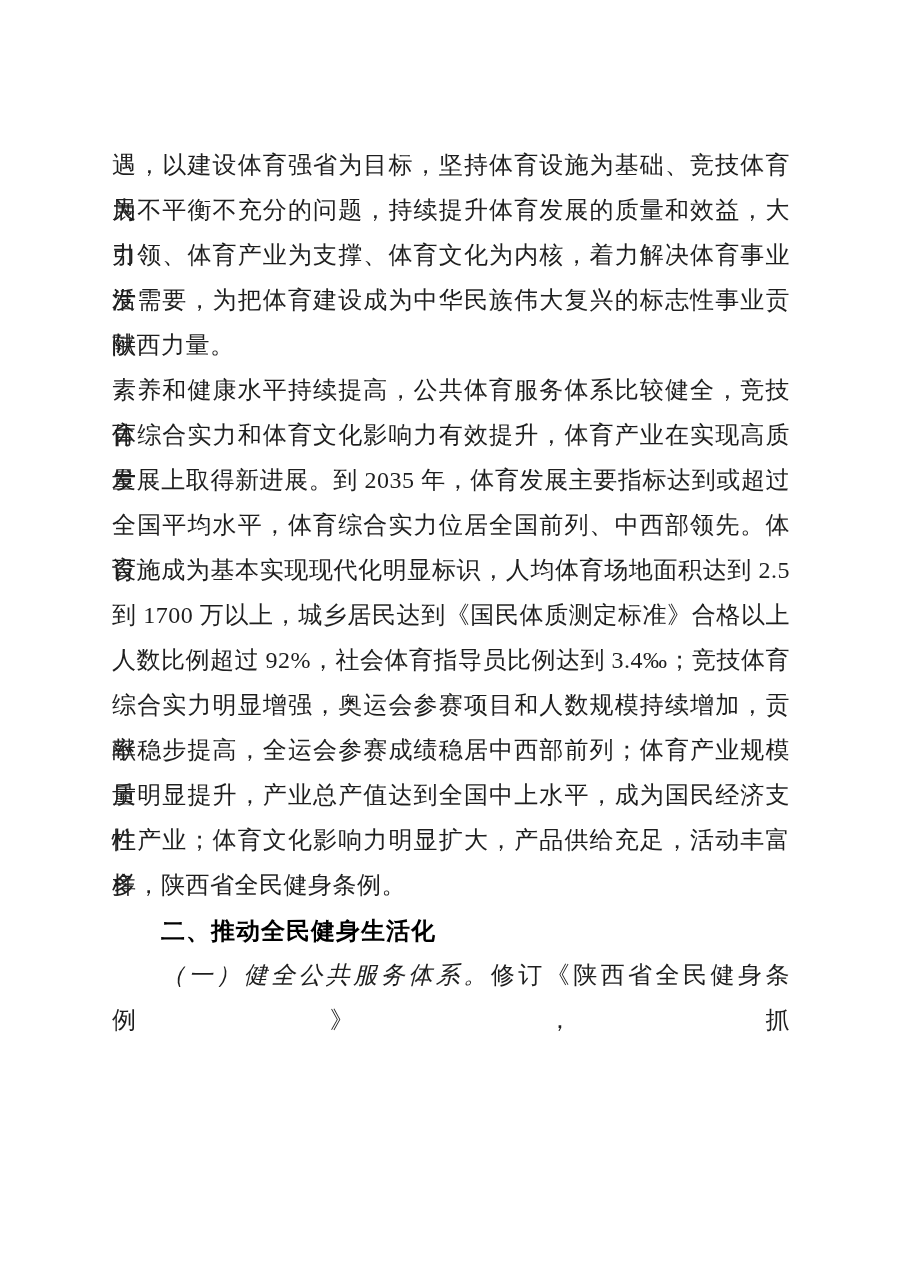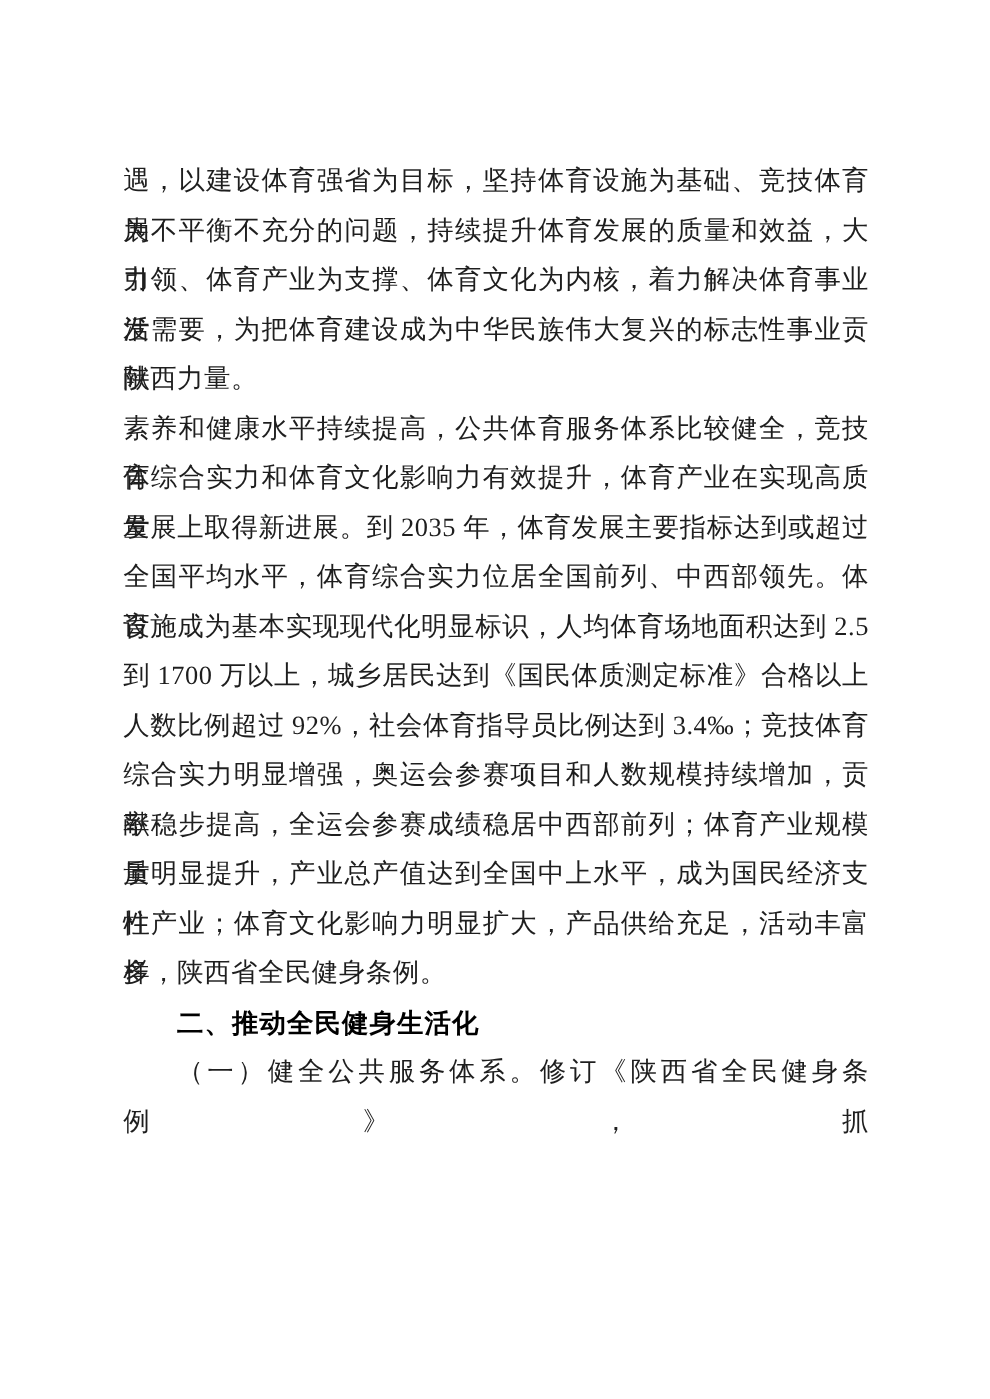--- a/index.html
+++ b/index.html
@@ -37,20 +37,21 @@
     text-indent: 49px;
   }
   .line.heading {
     font-family: "Liberation Sans", "DejaVu Sans", sans-serif;
     font-weight: 700;
     color: #000000;
     letter-spacing: 1px;
   }
   .lead {
     font-weight: 500;
+    font-style: italic;
   }
   .footer {
     position: absolute;
     left: 143px;
     top: 1133px;
     height: 45px;
     line-height: 45px;
     font-size: 23px;
     letter-spacing: 7px;
     color: #2a2a2a;

